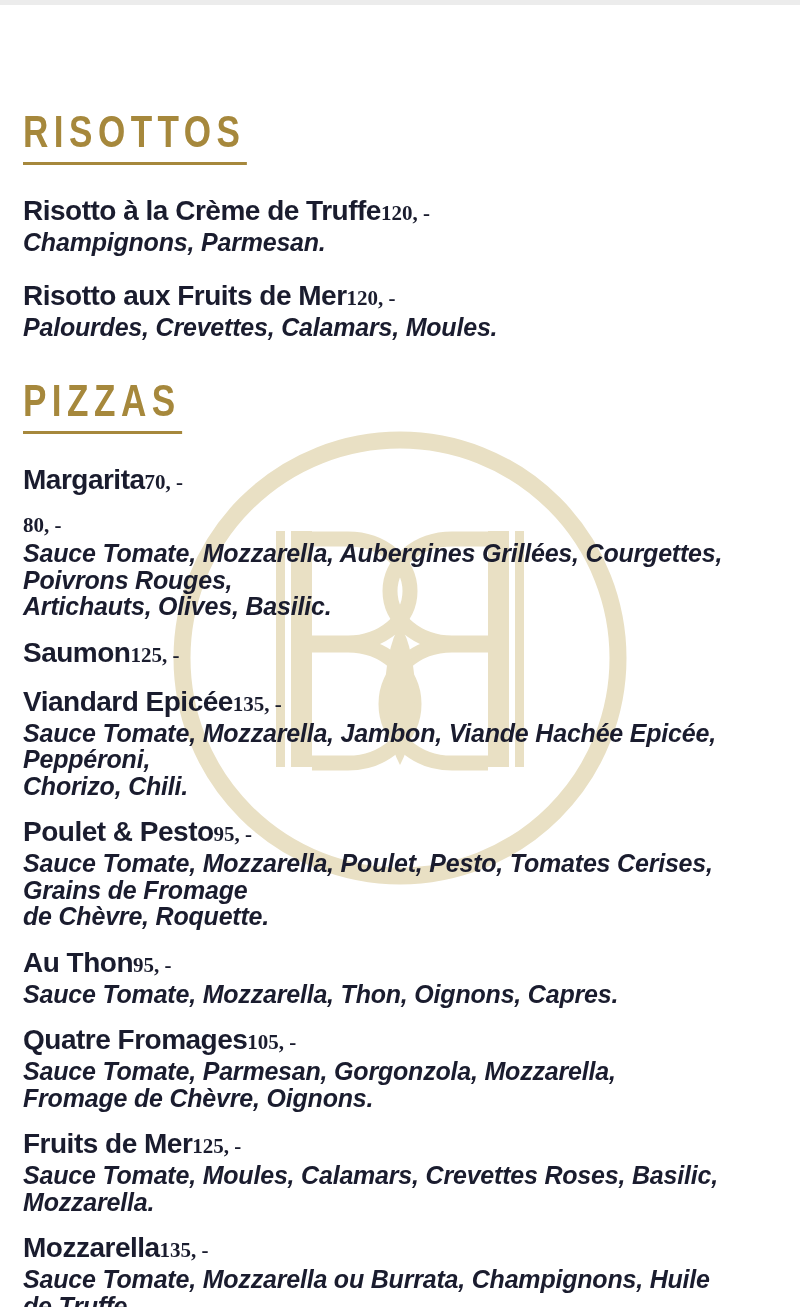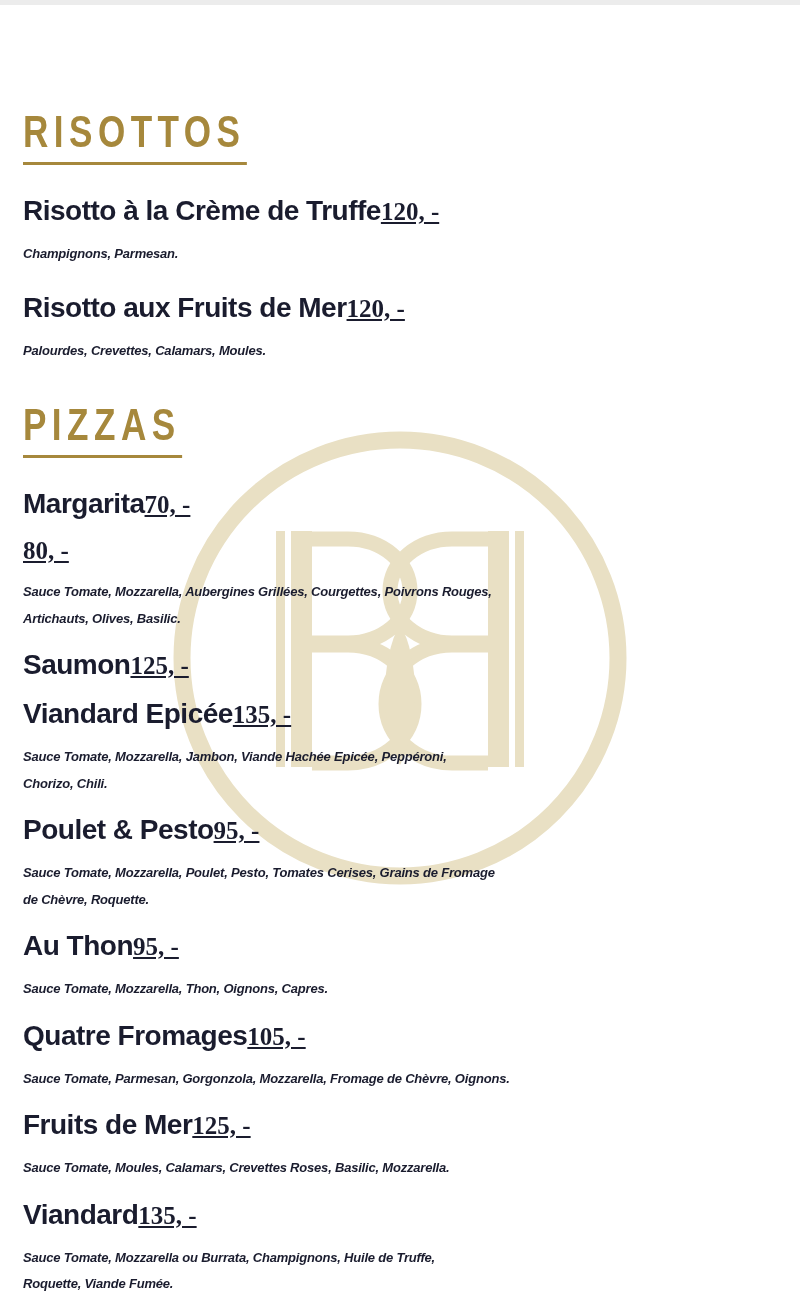--- a/index.html
+++ b/index.html
@@ -54,35 +54,34 @@
   }
   .item-name {
     font-size: 28px;
     line-height: 32px;
     font-weight: 700;
     letter-spacing: -0.5px;
     color: var(--ink);
   }
   .item-price {
     font-family: "Liberation Serif", serif;
-    font-size: 25px;
+    font-size: 21px;
     font-weight: 700;
     white-space: nowrap;
     color: var(--ink);
-    text-decoration: underline;
   }
   .item-desc {
-    font-size: 13px;
+    font-size: 25px;
     line-height: 26.5px;
     font-style: italic;
     font-weight: 700;
     letter-spacing: -0.2px;
     color: var(--ink);
     max-width: 700px;
-    margin-top: 14px;
+    margin-top: 2px;
     white-space: pre-line;
   }
 </style>
 </head>
 <body>
 
 <div class="top-strip"></div>
 
 <svg class="watermark" viewBox="0 0 470 470" width="470" height="470" aria-hidden="true">
   <circle cx="235" cy="237" r="218" fill="none" stroke="var(--watermark)" stroke-width="17"></circle>
@@ -193,21 +192,21 @@
       <div class="item">
         <div class="item-head">
           <span class="item-name">Fruits de Mer</span>
           <span class="item-price">125, -</span>
         </div>
         <div class="item-desc">Sauce Tomate, Moules, Calamars, Crevettes Roses, Basilic, Mozzarella.</div>
       </div>
 
       <div class="item">
         <div class="item-head">
-          <span class="item-name">Viandard</span>
+          <span class="item-name">Mozzarella</span>
           <span class="item-price">135, -</span>
         </div>
         <div class="item-desc">Sauce Tomate, Mozzarella ou Burrata, Champignons, Huile de Truffe,
 Roquette, Viande Fumée.</div>
       </div>
 
     </div>
   </div>
 
 </div>

